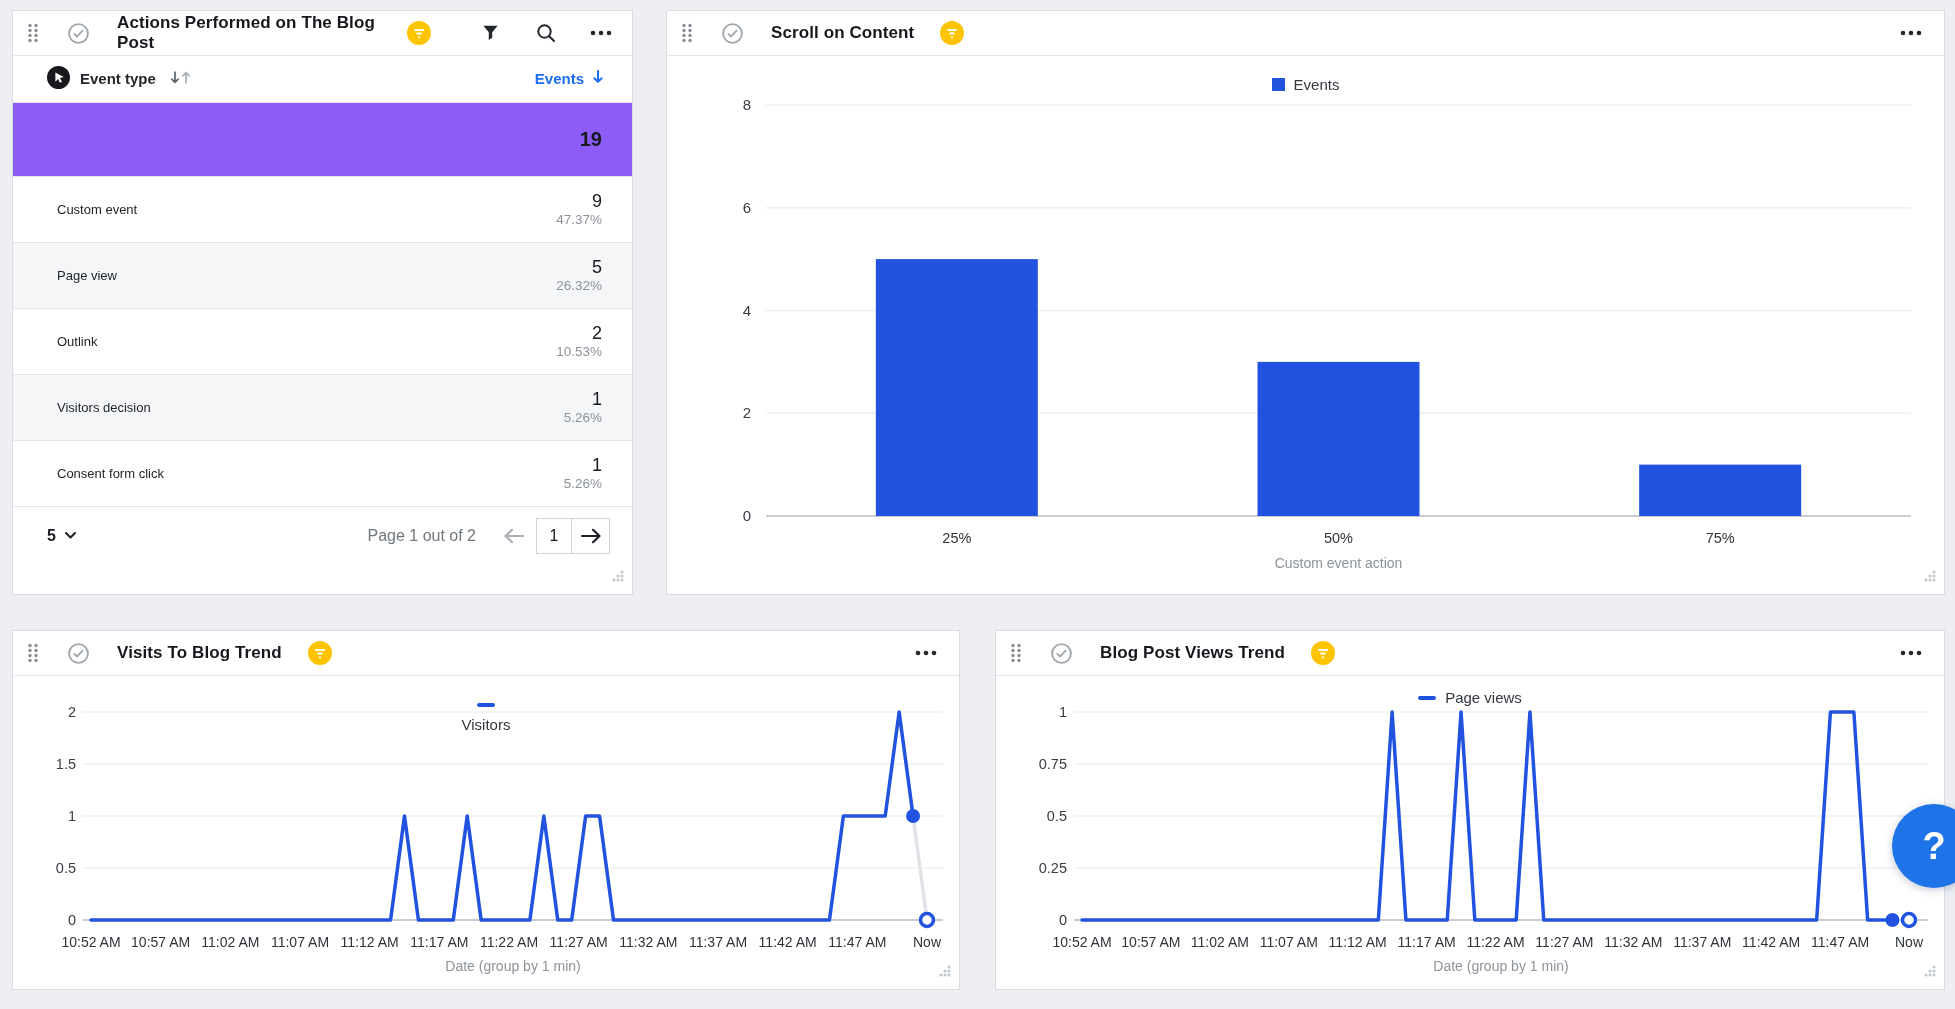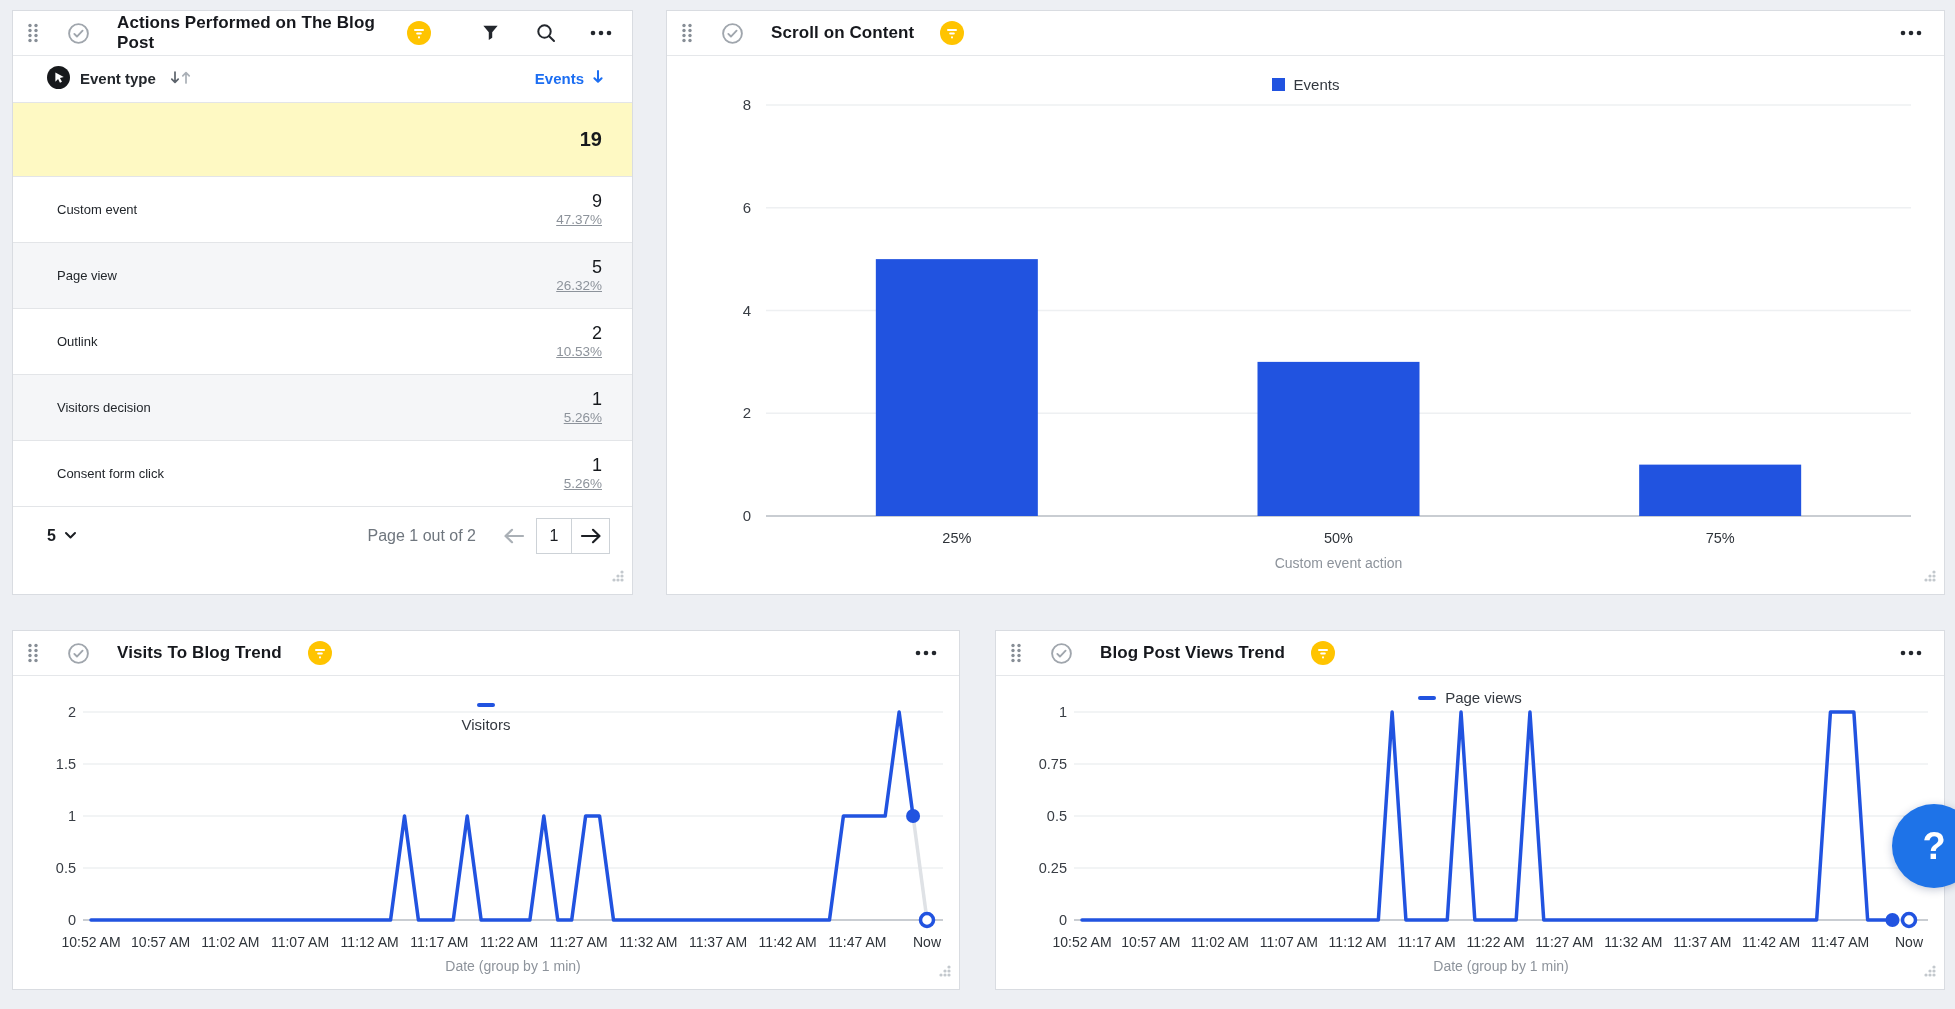--- a/index.html
+++ b/index.html
@@ -16,31 +16,31 @@
   .badge { width:24px; height:24px; border-radius:50%; background:#ffc400; display:flex; align-items:center;
            justify-content:center; margin-left:10px; flex:0 0 auto; }
   .spacer { flex:1; }
   .tool { display:flex; align-items:center; justify-content:center; width:26px; height:26px; margin-left:16px; cursor:pointer; }
 
   
   .t-head { position:absolute; top:45px; left:0; right:0; height:45px; display:flex; align-items:center;
             padding:0 26px 0 34px; font-size:15px; }
   .dim-label { font-weight:700; color:#23272c; margin:0 13px 0 10px; }
   .metric-label { font-weight:700; color:#1c6ef2; margin-right:6px; cursor:pointer; }
-  .t-total { position:absolute; top:91px; left:0; right:0; height:74px; background:#fef9c3;
+  .t-total { position:absolute; top:91px; left:0; right:0; height:74px; background:#8b5cf6;
              display:flex; align-items:center; justify-content:flex-end; padding-right:30px;
              border-top:1px solid #e3e5e8;text-align:center; }
   .total-val { font-size:20px; font-weight:600; color:#16191d; }
   .t-rows { position:absolute; top:165px; left:0; right:0; }
   .t-row { height:66px; display:flex; align-items:center; padding:0 30px 0 44px; border-top:1px solid #e3e5e8; }
   .t-row.alt { background:#f5f6f8; }
   .t-row .lbl { font-size:13px; color:#22262b; }
   .t-row .vals { margin-left:auto; text-align:right; line-height:1.15; }
   .t-row .v { font-size:18px; color:#16191d; display:block; }
-  .t-row .p { font-size:13.5px; color:#8d939b; display:block;text-decoration:underline; }
+  .t-row .p { font-size:13.5px; color:#8d939b; display:block; }
   .t-foot { position:absolute; top:495px; left:0; right:0; height:58px; border-top:1px solid #e3e5e8;
             display:flex; align-items:center; padding:0 22px 0 34px; }
   .rpp { display:flex; align-items:center; gap:8px; font-size:16px; font-weight:700; color:#1b1e23; cursor:pointer; }
   .pageinfo { font-size:16px; color:#6f767e; margin-right:16px; }
   .pg-prev { display:flex; align-items:center; padding:6px 10px; cursor:default; }
   .pg-cur { width:36px; height:36px; border:1px solid #cdd2d7; display:flex; align-items:center;
             justify-content:center; font-size:16px; color:#1b1e23; background:#fff; }
   .pg-next { width:38px; height:36px; border:1px solid #cdd2d7; border-left:none; display:flex;
              align-items:center; justify-content:center; cursor:pointer; background:#fff; }
   .grip { position:absolute; right:7px; bottom:7px; }

